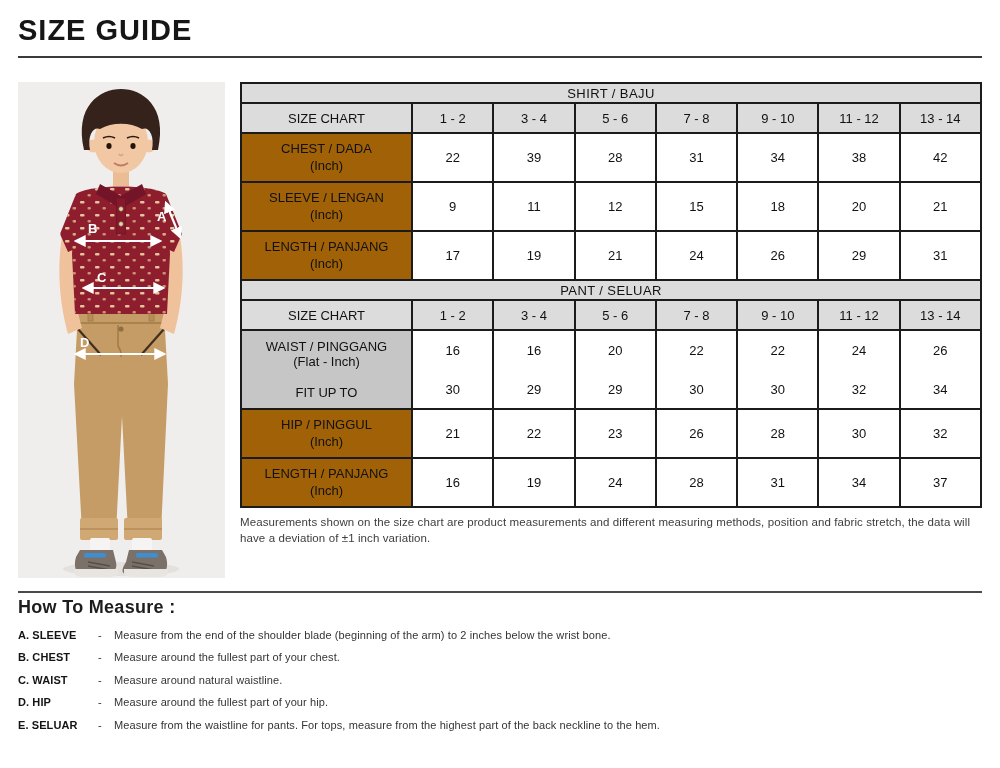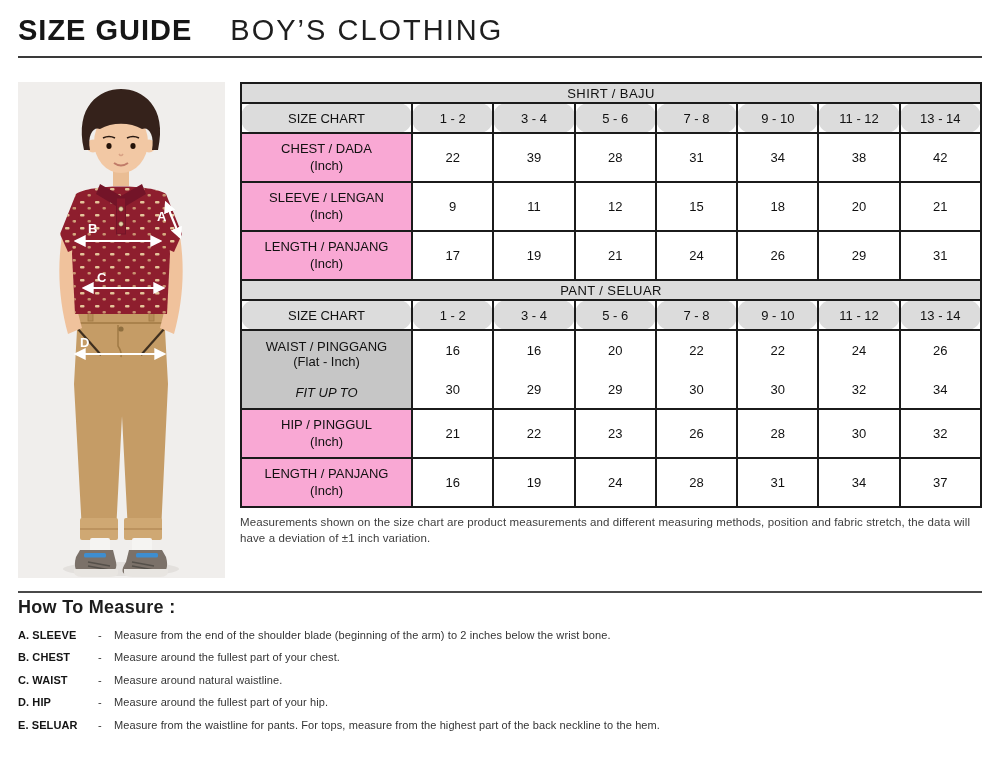--- a/index.html
+++ b/index.html
@@ -12,26 +12,26 @@
   .rule { border:none; border-top:2px solid #3a3a3a; margin-top:9px; }
 
   .content { display:flex; margin-top:24px; align-items:flex-start; }
   .photo-box { width:207px; height:496px; flex:none; }
   .right-col { margin-left:15px; width:742px; }
 
   table.size-table { border-collapse:collapse; width:742px; table-layout:fixed; }
   .size-table td { border:2px solid #1b1b1b; text-align:center; vertical-align:middle;
                    font-size:13px; color:#111; padding:0; }
   td.section-head { background:#dcdcdc; height:20px; letter-spacing:0.4px; }
-  td.size-head { background:#dcdcdc; height:30px;border-radius:14px; }
-  td.label-cell { background:#f9a8d4; line-height:1.25;margin-top:39px; }
+  td.size-head { background:#dcdcdc; height:30px; }
+  td.label-cell { background:#a16207; line-height:1.25;margin-top:39px; }
   td.value-cell { background:#ffffff; height:49px; }
   .cell-line { display:block; }
   td.waist-label { background:#c6c6c6; height:79px; }
-  .fit-gap { margin-top:16px; display:block;font-style:italic; }
+  .fit-gap { margin-top:16px; display:block; }
   td.waist-value { background:#ffffff; height:79px; }
   .waist-num { display:block; margin-top:0; }
   .fit-num { display:block; margin-top:24px; }
 
   .footnote { font-size:11.5px; color:#3d3d3d; line-height:1.4; margin-top:6px; letter-spacing:0.1px; }
 
   .rule2 { border:none; border-top:2px solid #4a4a4a; margin-top:13px; }
   .htm-heading { font-size:18px; font-weight:bold; color:#1d1d1d; margin-top:4px; letter-spacing:0.3px; }
   .measure-list { margin-top:4px; }
   .measure-item { display:grid; grid-template-columns:80px 16px auto; font-size:11px; color:#343434; margin-top:10.5px; letter-spacing:0.1px; }
@@ -40,21 +40,20 @@
 
   svg text.arrow-label { font-family:"Liberation Sans", sans-serif; font-weight:bold; font-size:13px; fill:#ffffff; }
 </style>
 </head>
 <body>
 
 <div class="page">
 
   <div class="header-row">
     <span class="title">SIZE GUIDE</span>
-    <span class="subtitle">BOY’S CLOTHING</span>
   </div>
   <hr class="rule">
 
   <div class="content">
 
     <div class="photo-box">
       <svg width="207" height="496" viewBox="0 0 207 496">
         <defs>
           <marker id="arw" viewBox="0 0 10 10" refX="8" refY="5" markerWidth="5.5" markerHeight="5.5" orient="auto-start-reverse">
             <path d="M0,0 L10,5 L0,10 Z" fill="#ffffff"></path>

